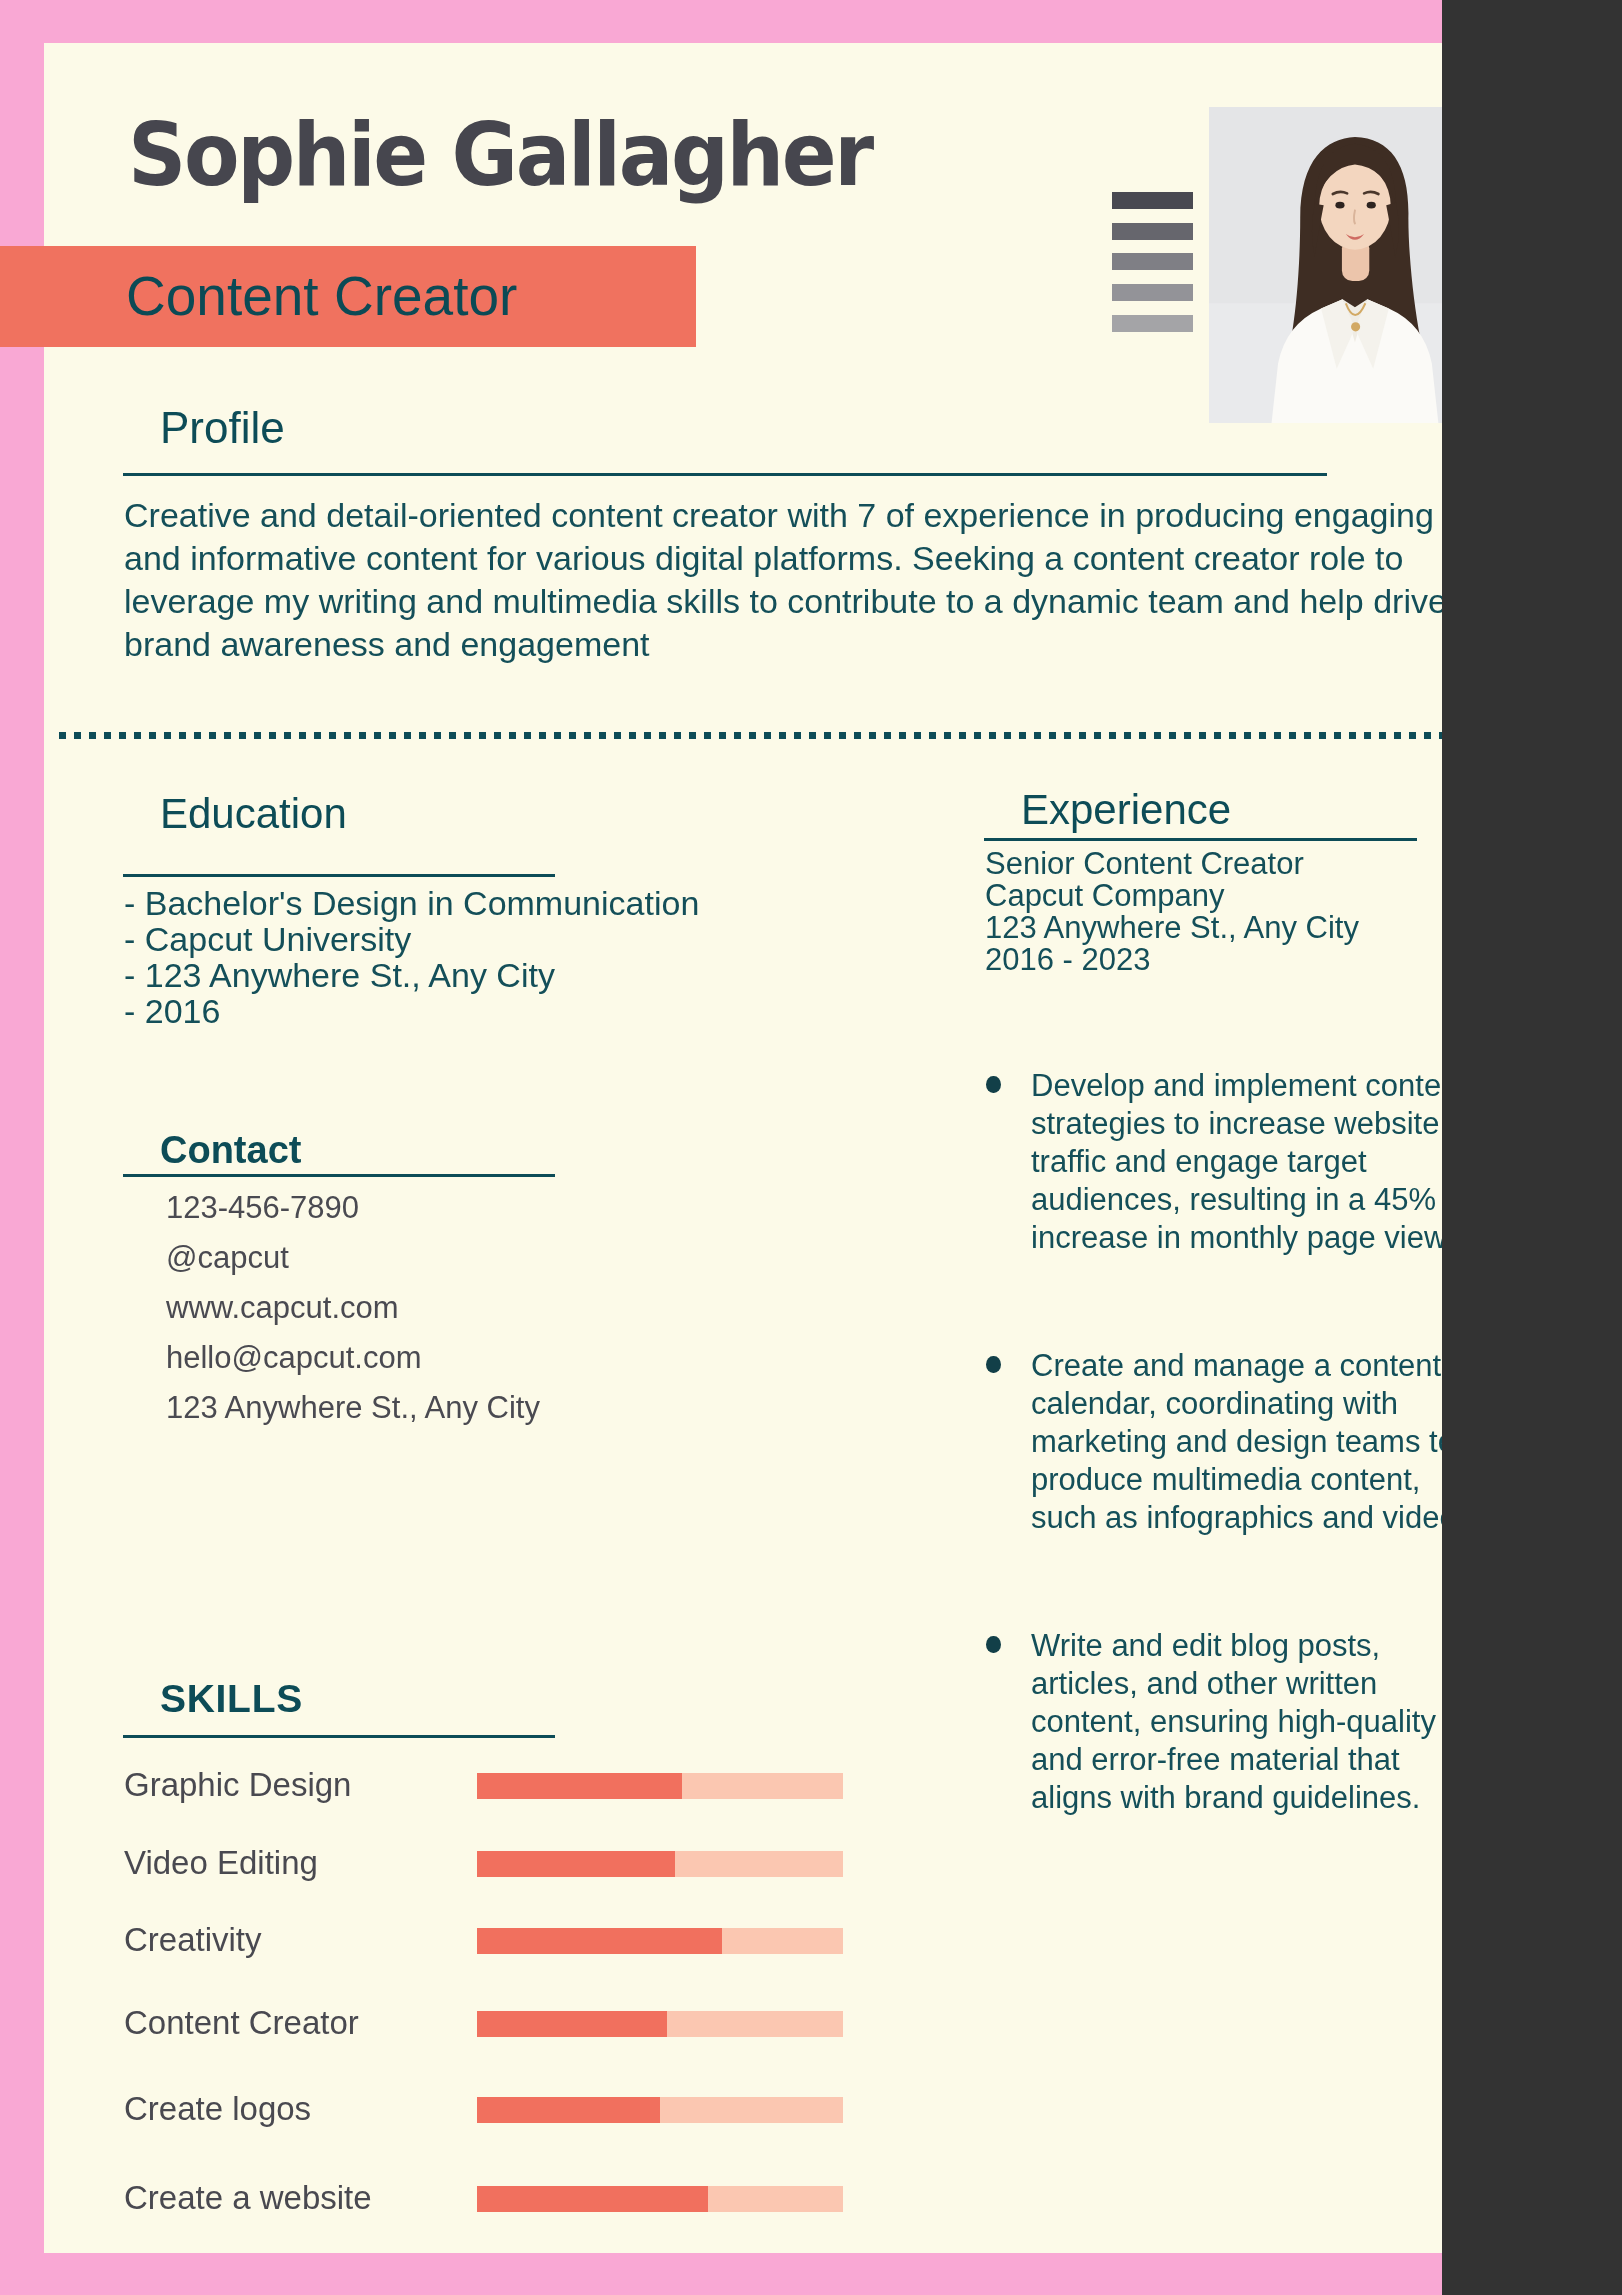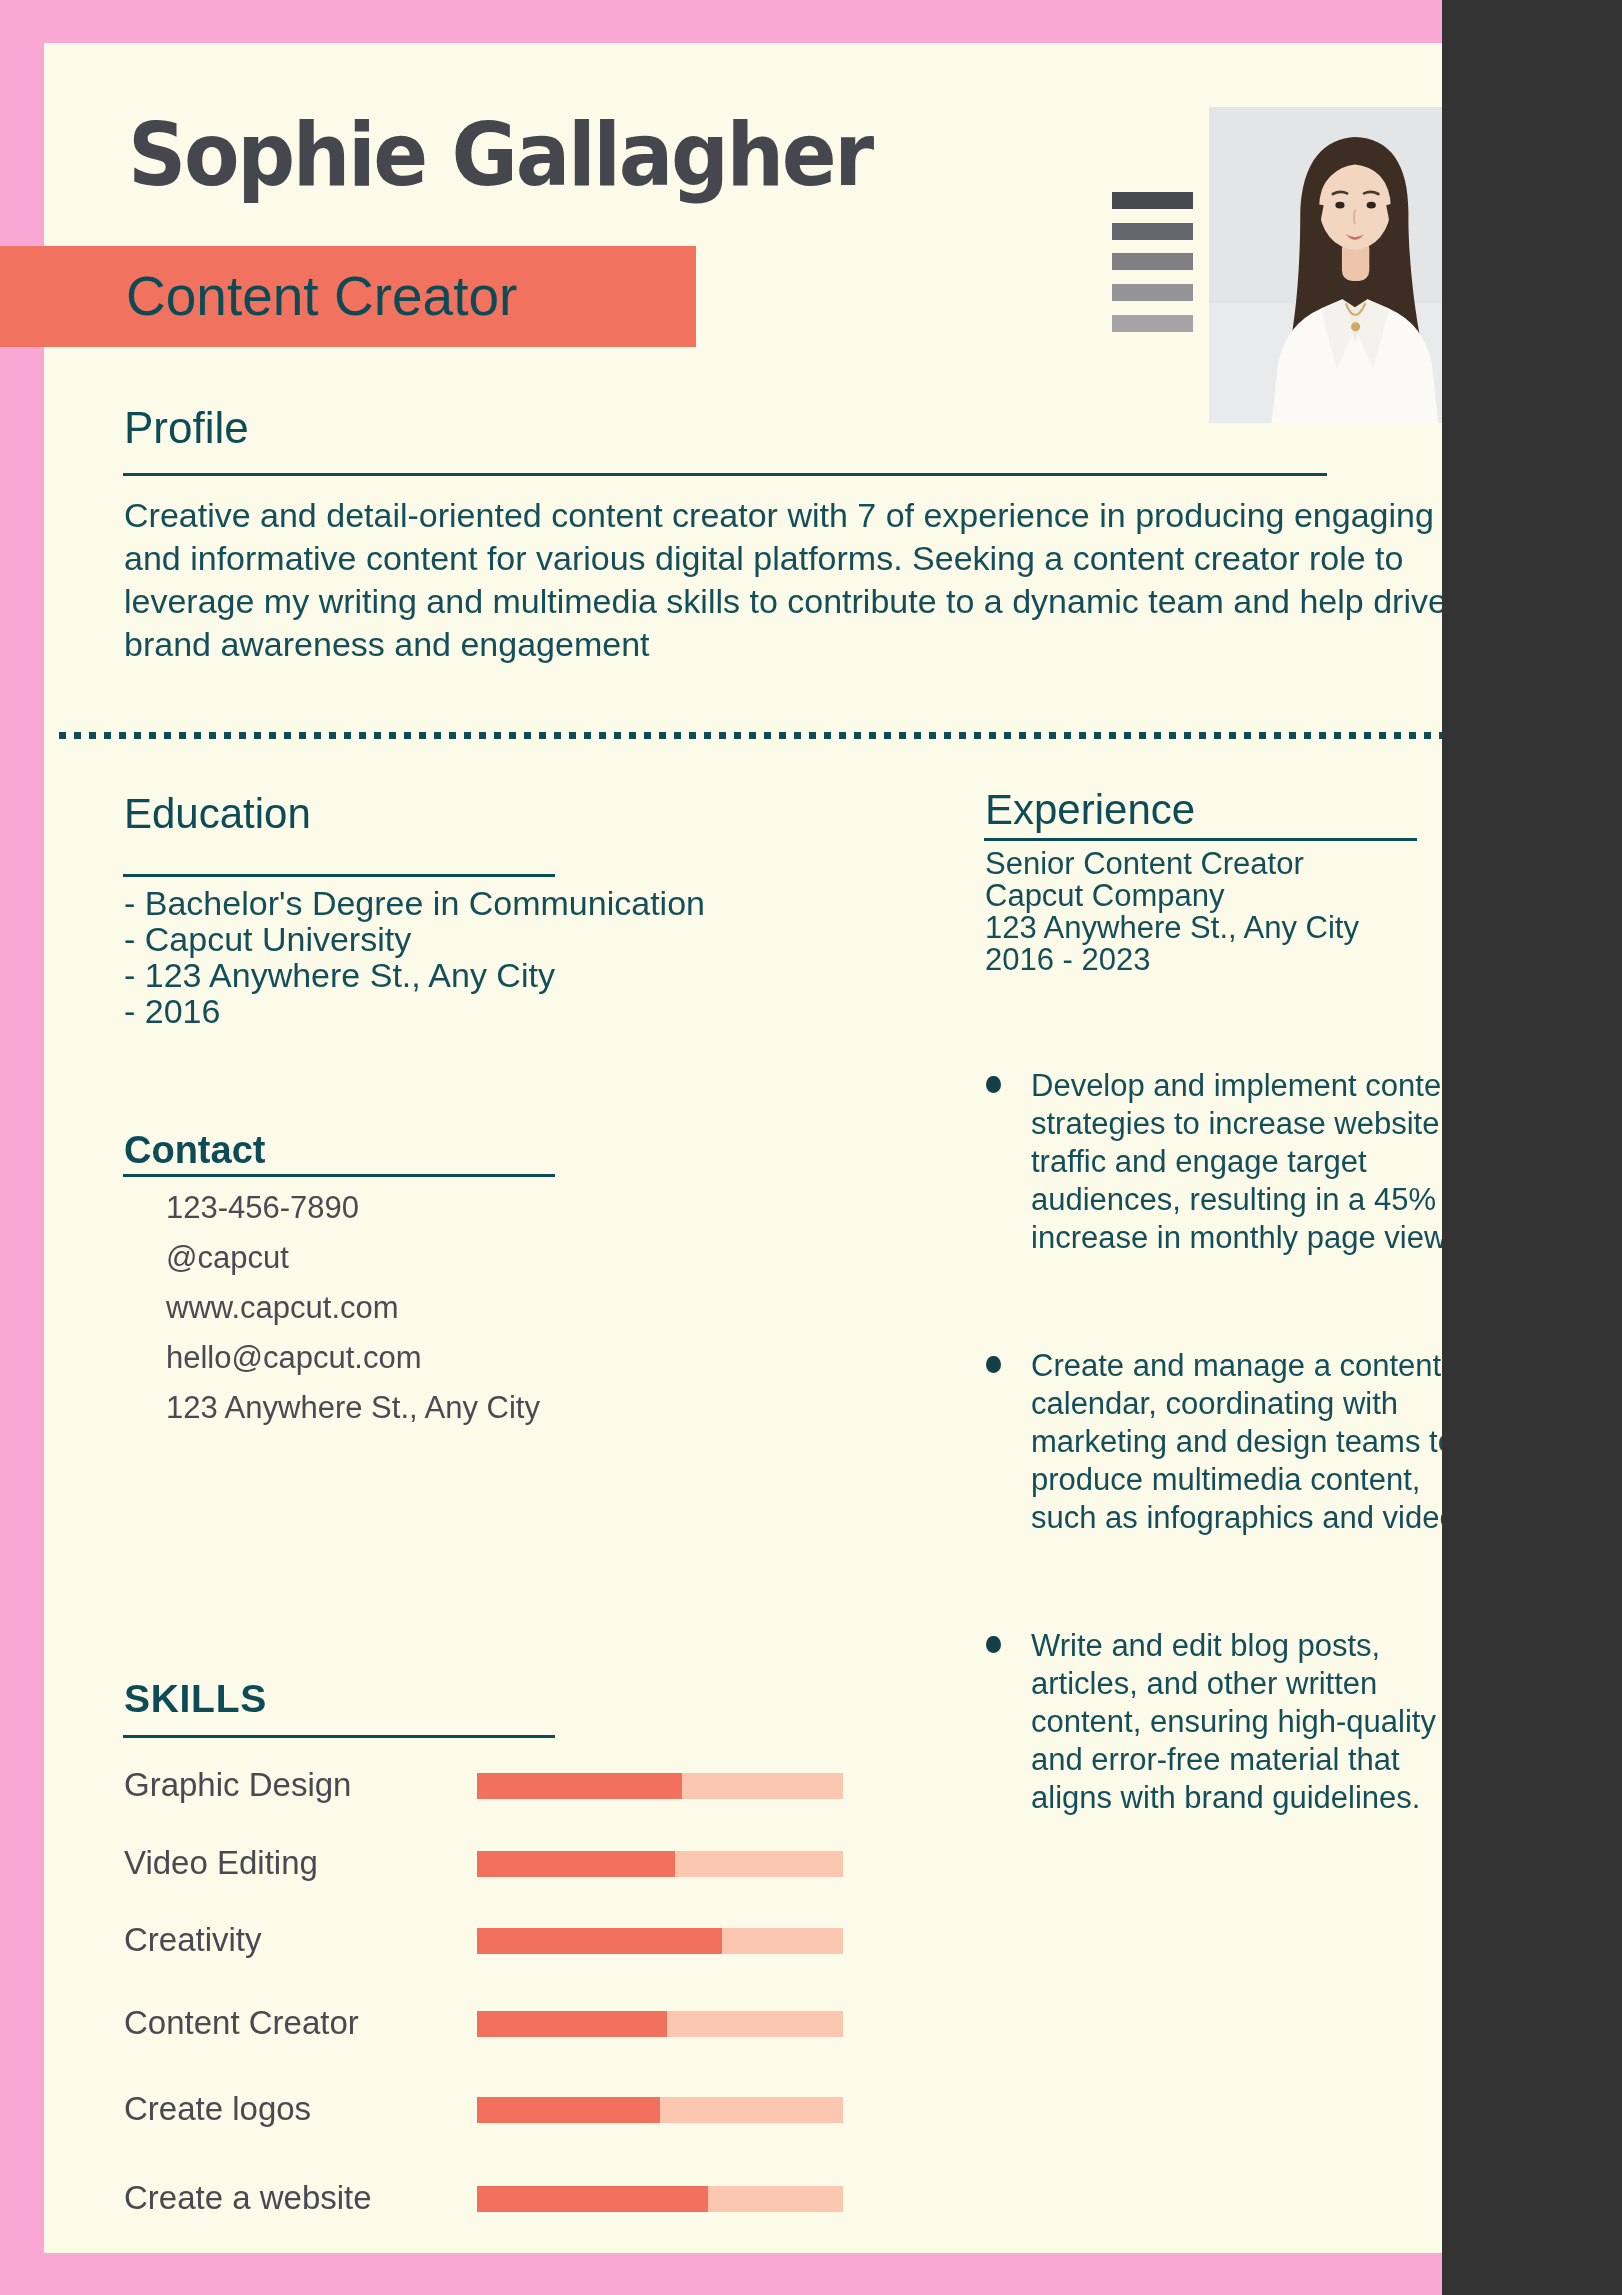--- a/index.html
+++ b/index.html
@@ -31,21 +31,21 @@
     font-size:55px;color:#0c4a55;white-space:nowrap;
   }
   
   .photo{position:absolute;left:1209px;top:107px;width:288px;height:316px;}
   .photo svg{display:block;width:100%;height:100%;}
   .bars{position:absolute;top:192px;}
   .bars-left{left:1112px;width:81px;}
   .bars-right{left:1517px;width:62px;}
   .bars .gbar{height:17px;margin-bottom:13.7px;}
   
-  .heading{position:absolute;line-height:1;color:#0d4c57;font-weight:400;}
+  .heading{position:absolute;line-height:1;color:#0d4c57;font-weight:400;margin-left:36px;}
   .rule{position:absolute;height:3.3px;background:#0d4c57;}
   
   .profile-heading{left:124px;top:406px;font-size:44px;}
   .profile-rule{left:123px;top:473px;width:1204px;}
   .profile-text{
     position:absolute;left:124px;top:494px;width:1358px;
     font-size:34px;line-height:43px;color:#144f59;
   }
   
   .dotted{
@@ -158,21 +158,21 @@
 
   <div class="heading profile-heading">Profile</div>
   <div class="rule profile-rule"></div>
   <div class="profile-text">Creative and detail-oriented content creator with 7 of experience in producing engaging and informative content for various digital platforms. Seeking a content creator role to leverage my writing and multimedia skills to contribute to a dynamic team and help drive brand awareness and engagement</div>
 
   <div class="dotted"></div>
 
   <div class="heading edu-heading">Education</div>
   <div class="rule edu-rule"></div>
   <div class="edu-list">
-      <div class="edu-item">- Bachelor's Degree in Communication</div>
+      <div class="edu-item">- Bachelor's Design in Communication</div>
       <div class="edu-item">- Capcut University</div>
       <div class="edu-item">- 123 Anywhere St., Any City</div>
       <div class="edu-item">- 2016</div>
     </div>
 
   <div class="heading contact-heading">Contact</div>
   <div class="rule contact-rule"></div>
   <div class="contact-list">
       <div class="contact-item">123-456-7890</div>
       <div class="contact-item">@capcut</div>

